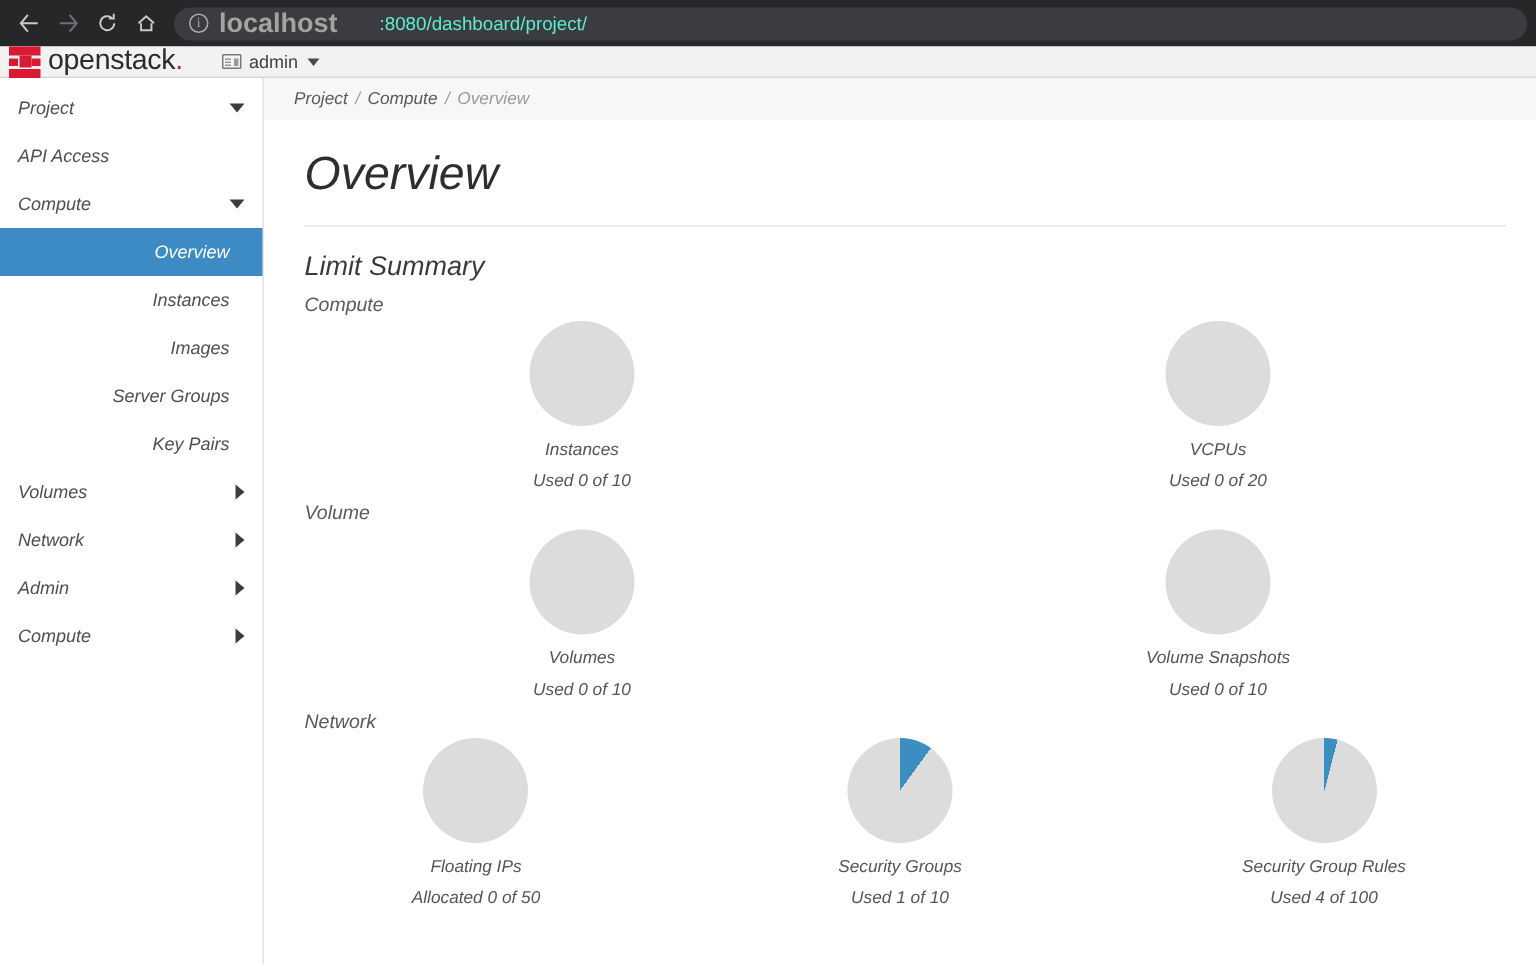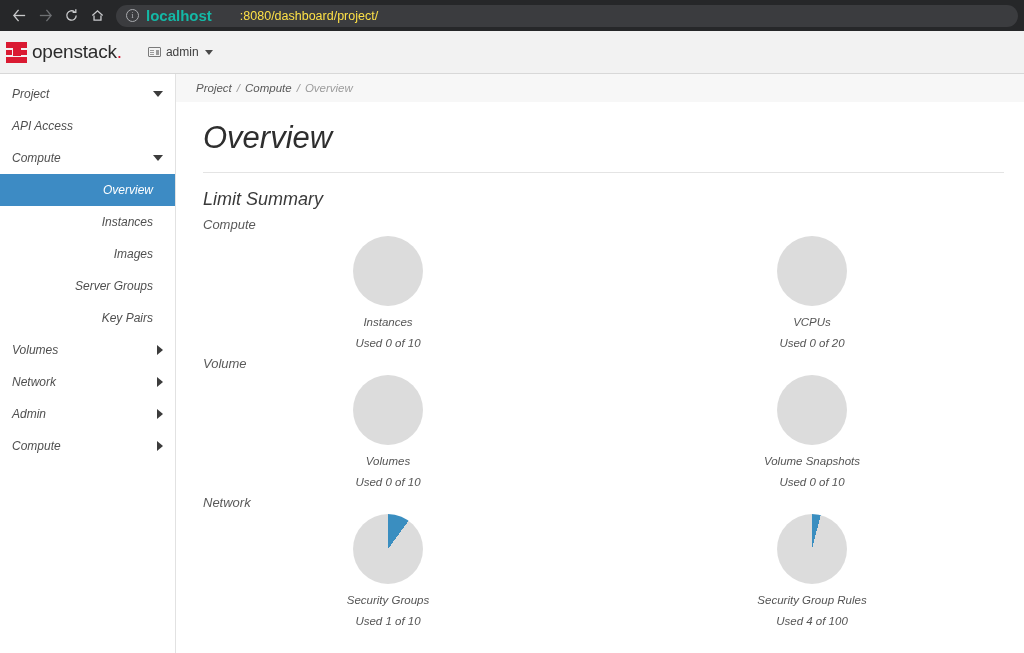--- a/index.html
+++ b/index.html
@@ -45,35 +45,35 @@
     border-radius: 50%;
     color: #a9abae;
     font-size: 9px;
     line-height: 11px;
     text-align: center;
     font-family: "Liberation Serif", serif;
     flex: none;
     margin-right: 7px;
   }
   .url-host {
-    color: #14b8a6;
-    font-size: 15px;
+    color: #a3a3a3;
+    font-size: 18px;
     font-weight: bold;
     white-space: nowrap;
   }
   .url-rest {
-    color: #fde047;
+    color: #5eead4;
     font-size: 12.5px;
     white-space: nowrap;
     padding-left: 28px;
   }
 
   
   .topbar {
-    height: 43px;
+    height: 21px;
     background: #f2f2f2;
     border-bottom: 1px solid #d8d8d8;
     display: flex;
     align-items: center;
     padding-left: 6px;
   }
   .brand { display: flex; align-items: center; }
   .logo-mark {
     width: 21px; height: 21px;
     position: relative;
@@ -387,20 +387,25 @@
           </div>
           <div class="chart-cell">
             <div class="donut" style="background: rgb(220, 220, 220);"></div>
             <div class="chart-label">Volume Snapshots</div>
             <div class="chart-value">Used 0 of 10</div>
           </div>
         </div>
         <div class="group-title">Network</div>
         <div class="chart-row">
           <div class="chart-cell">
+            <div class="donut" style="background: rgb(220, 220, 220);"></div>
+            <div class="chart-label">Floating IPs</div>
+            <div class="chart-value">Allocated 0 of 50</div>
+          </div>
+          <div class="chart-cell">
             <div class="donut" style="background: conic-gradient(rgb(58, 142, 192) 0deg, rgb(58, 142, 192) 36deg, rgb(220, 220, 220) 36deg, rgb(220, 220, 220) 360deg);"></div>
             <div class="chart-label">Security Groups</div>
             <div class="chart-value">Used 1 of 10</div>
           </div>
           <div class="chart-cell">
             <div class="donut" style="background: conic-gradient(rgb(58, 142, 192) 0deg, rgb(58, 142, 192) 14.4deg, rgb(220, 220, 220) 14.4deg, rgb(220, 220, 220) 360deg);"></div>
             <div class="chart-label">Security Group Rules</div>
             <div class="chart-value">Used 4 of 100</div>
           </div>
         </div>

